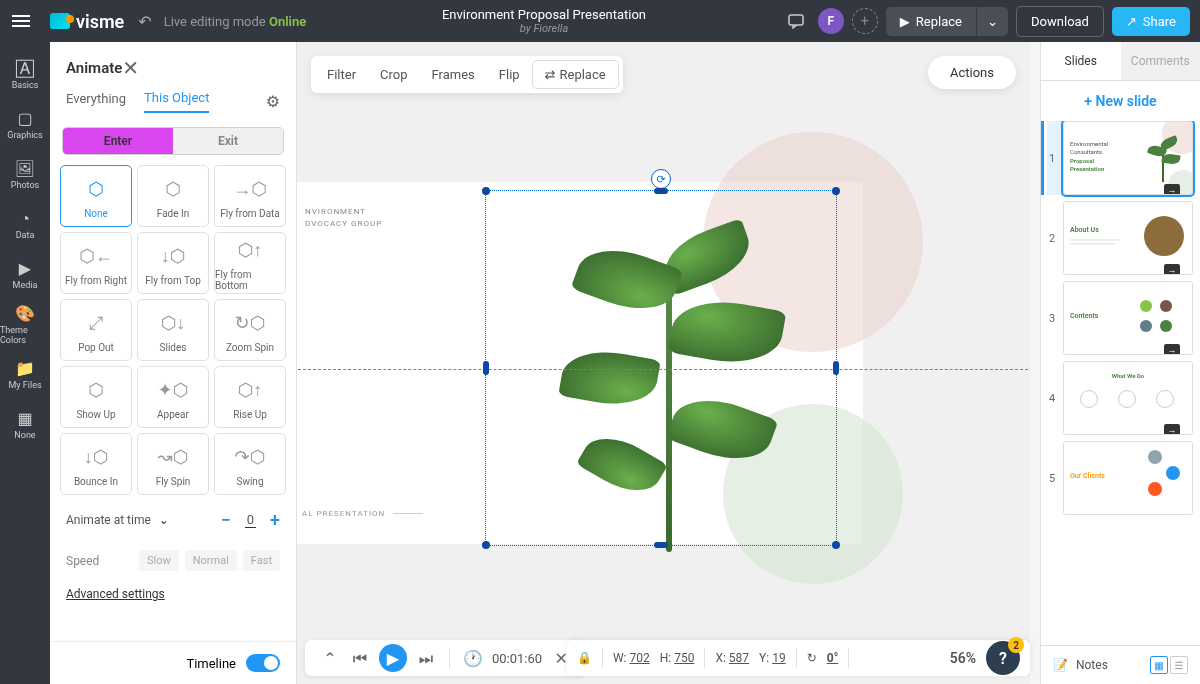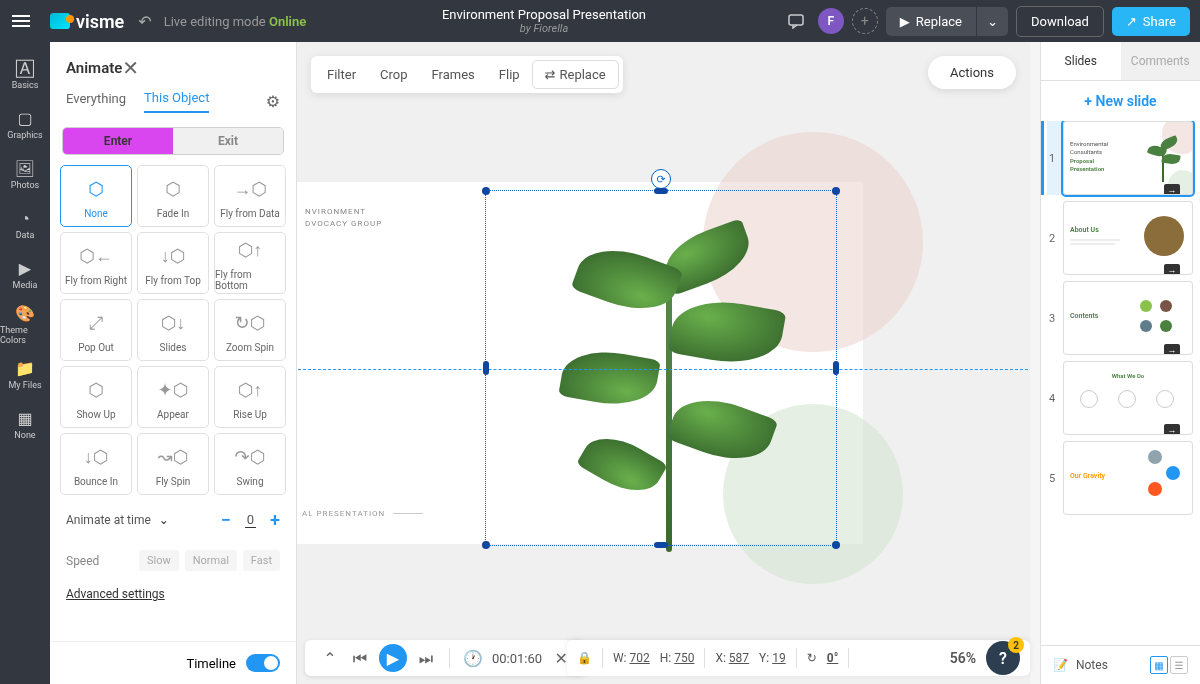--- a/index.html
+++ b/index.html
@@ -470,21 +470,21 @@
         <div class="thumb-deco" style="left:16px;top:28px;width:18px;height:18px;border:1px solid #ccc;border-radius:50%"></div>
         <div class="thumb-deco" style="left:54px;top:28px;width:18px;height:18px;border:1px solid #ccc;border-radius:50%"></div>
         <div class="thumb-deco" style="left:92px;top:28px;width:18px;height:18px;border:1px solid #ccc;border-radius:50%"></div>
         <div class="thumb-nextarrow">→</div>
       </div>
     </div>
     <div class="slide-thumb-row">
       <span class="slide-num">5</span>
       <div class="slide-thumb">
         <div class="thumb-text" style="top:30px">
-            <div style="font-size:7px;font-weight:600;color:#ff9800">Our Gravity</div>
+            <div style="font-size:7px;font-weight:600;color:#ff9800">Our Clients</div>
           </div>
         <div class="thumb-deco" style="right:30px;top:8px;width:14px;height:14px;background:#90a4ae;border-radius:50%"></div>
         <div class="thumb-deco" style="right:12px;top:24px;width:14px;height:14px;background:#2196f3;border-radius:50%"></div>
         <div class="thumb-deco" style="right:30px;top:40px;width:14px;height:14px;background:#ff5722;border-radius:50%"></div>
       </div>
     </div>
   </div>
   <div class="notes-row">
     <span>📝</span>
     <span>Notes</span>

